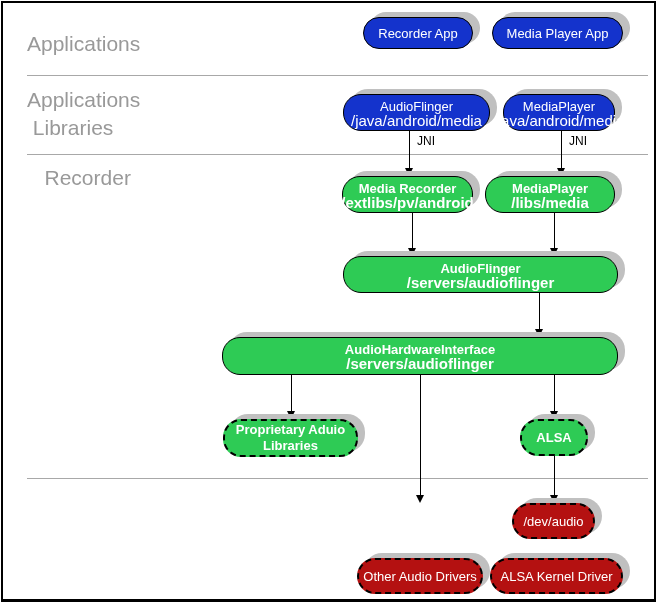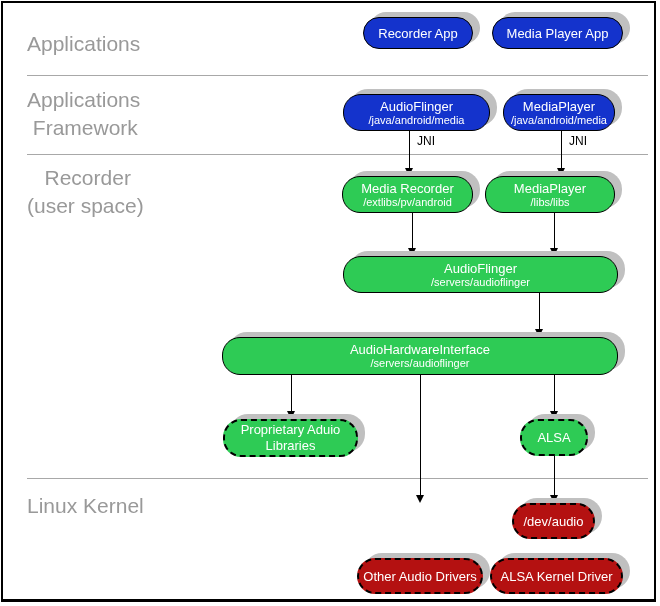--- a/index.html
+++ b/index.html
@@ -8,45 +8,44 @@
   .frame{position:absolute;left:1px;top:1px;width:655px;height:601px;
          border:2px solid #000;border-bottom-width:3px;box-sizing:border-box;}
   .divider{position:absolute;left:27px;width:621px;height:1px;background:var(--divider,#a8a8a8);}
   .section-label{position:absolute;color:var(--section_text,#999);font-size:21px;line-height:28px;white-space:pre;}
   .node{position:absolute;border:1px solid #000;border-radius:18px;color:#fff;
         display:flex;flex-direction:column;justify-content:center;align-items:center;
         text-align:center;box-sizing:border-box;
         box-shadow:7px -5px 0 var(--shadow,#c0c0c0);}
   .node .title{font-size:13px;line-height:15px;}
   .node .title.wrap{padding:0 6px;line-height:16px;text-align:center;}
-  .node .subtitle{font-size:11px;line-height:13px;}
+  .node .subtitle{font-size:15px;line-height:13px;}
   .blue{background:var(--app_blue,#1433cc);}
-  .green{background:var(--lib_green,#2ecb55);}
+  .green{background:var(--lib_green,#2ecb55);font-weight:bold;}
   .red{background:var(--kernel_red,#b41111);}
   .dashed{border:2px dashed #000;}
   .vline{position:absolute;width:1px;background:#000;}
   .arrow-down{position:absolute;width:0;height:0;
               border-left:4px solid transparent;border-right:4px solid transparent;
               border-top:8px solid #000;}
   .jni{position:absolute;color:#000;font-size:12px;font-weight:normal;}
 </style>
 </head>
 <body>
 
 <div class="canvas">
   <div class="frame"></div>
 
   <div class="divider" style="top:75px"></div>
   <div class="divider" style="top:154px"></div>
   <div class="divider" style="top:478px"></div>
 
   <div class="section-label" style="left:27px;top:30px">Applications</div>
-  <div class="section-label" style="left:27px;top:86px"><span>Applications</span><br><span> Framework</span></div>
-  <div class="section-label" style="left:27px;top:164px"><span>   Recorder</span><br><span>(user space)</span></div>
-  <div class="section-label" style="left:27px;top:492px">Linux Kernel</div>
+  <div class="section-label" style="left:27px;top:86px"><span>Applications</span><br><span> Libraries</span></div>
+  <div class="section-label" style="left:27px;top:164px"><span>   Recorder</span><br></div>
 
   <div class="node blue" style="left:363px;top:17px;width:110px;height:32px">
     <div class="title">Recorder App</div>
   </div>
   <div class="node blue" style="left:492px;top:17px;width:131px;height:32px">
     <div class="title">Media Player App</div>
   </div>
 
   <div class="node blue" style="left:343px;top:94px;width:147px;height:37px">
     <div class="title">AudioFlinger</div>
@@ -63,21 +62,21 @@
   <div class="vline" style="left:561px;top:131px;height:37px"></div>
   <div class="arrow-down" style="left:557px;top:168px"></div>
   <div class="jni" style="left:569px;top:134px">JNI</div>
 
   <div class="node green" style="left:342px;top:176px;width:131px;height:37px">
     <div class="title">Media Recorder</div>
     <div class="subtitle">/extlibs/pv/android</div>
   </div>
   <div class="node green" style="left:485px;top:176px;width:130px;height:37px">
     <div class="title">MediaPlayer</div>
-    <div class="subtitle">/libs/libs</div>
+    <div class="subtitle">/libs/media</div>
   </div>
 
   <div class="vline" style="left:412px;top:213px;height:35px"></div>
   <div class="arrow-down" style="left:408px;top:248px"></div>
   <div class="vline" style="left:554px;top:213px;height:35px"></div>
   <div class="arrow-down" style="left:550px;top:248px"></div>
 
   <div class="node green" style="left:343px;top:256px;width:275px;height:37px">
     <div class="title">AudioFlinger</div>
     <div class="subtitle">/servers/audioflinger</div>

